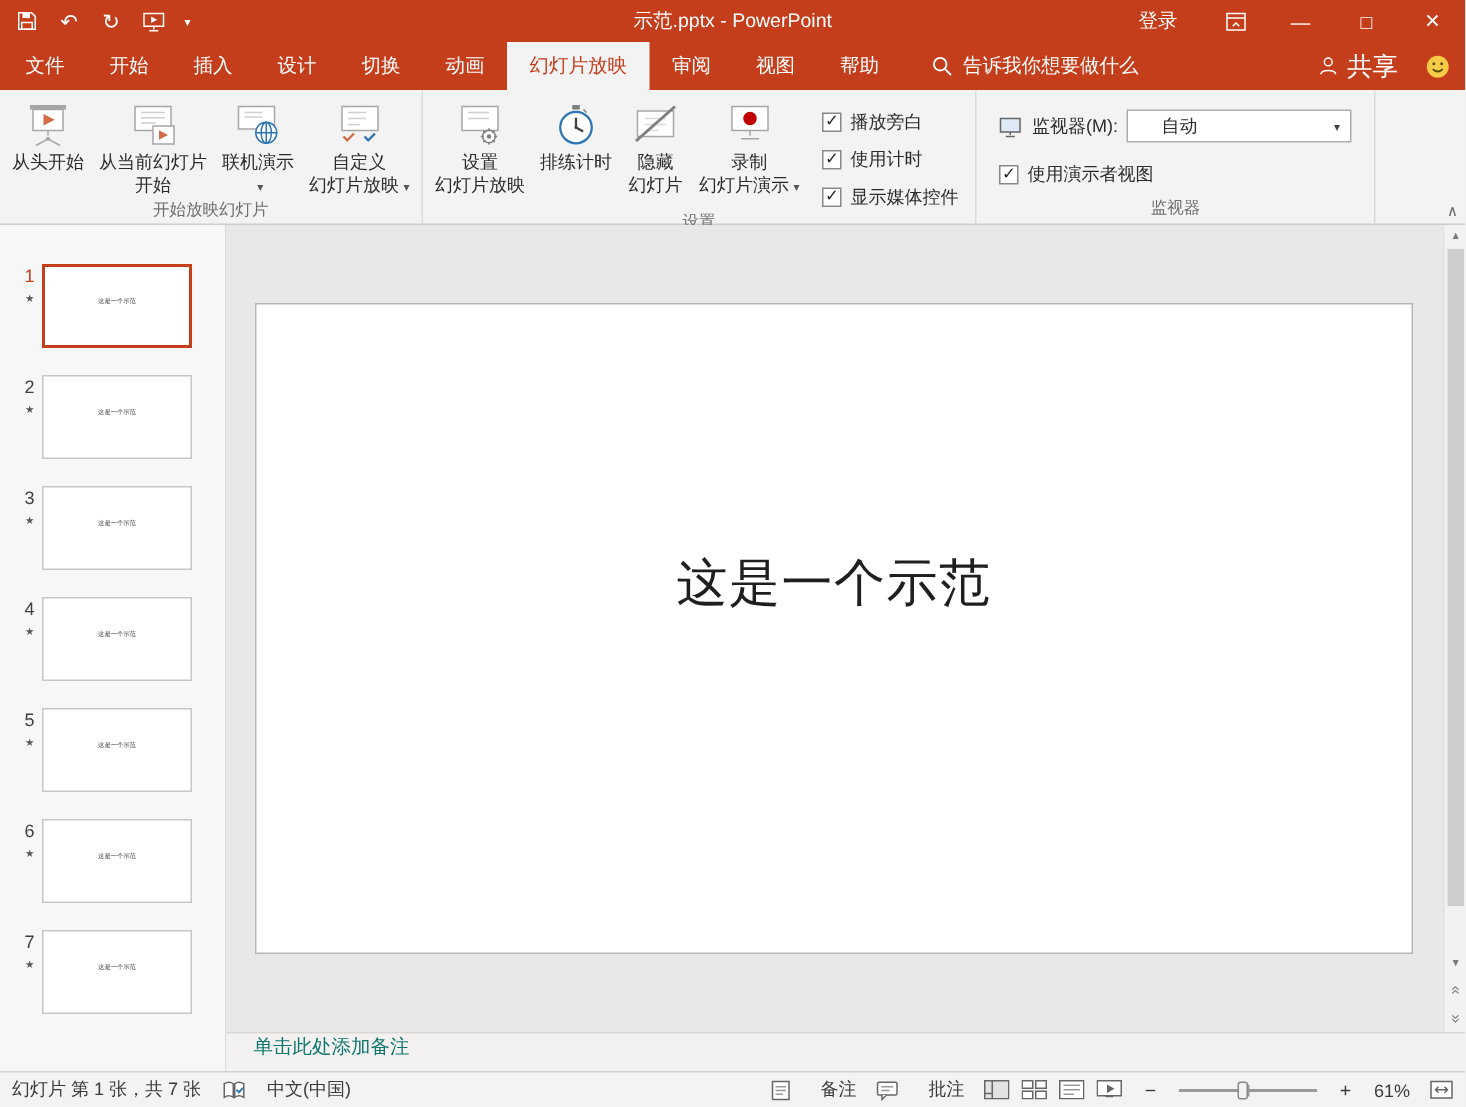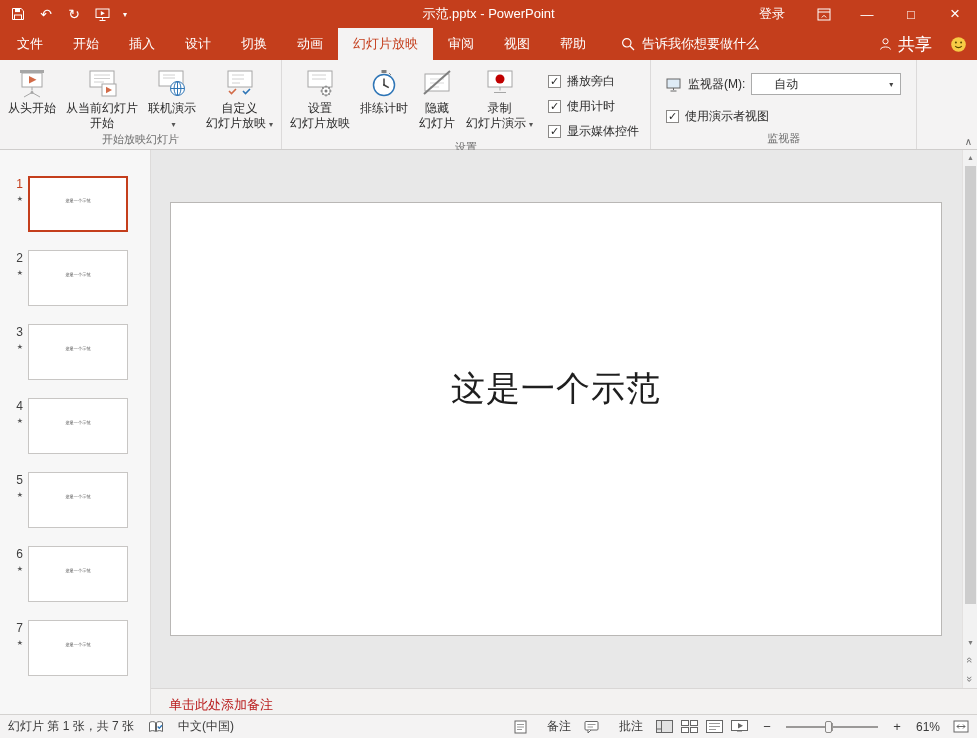--- a/index.html
+++ b/index.html
@@ -66,21 +66,21 @@
   
   .sbar { position:absolute; right:0; top:0; width:15px; height:538px; background:#F2F2F2; border-left:1px solid #E3E1E0; }
   .sb-btn { position:absolute; left:0; width:15px; display:flex; align-items:center; justify-content:center; color:#7B7B7B; background:#F2F2F2; }
   .sb-up { top:0; height:15px; font-size:7px; }
   .sb-thumb { position:absolute; left:2px; width:11px; top:16px; height:438px; background:#CDCDCD; }
   .sb-down { bottom:38px; height:15px; font-size:7px; }
   .sb-prev { bottom:19px; height:18px; font-size:11px; }
   .sb-next { bottom:0; height:18px; font-size:11px; }
   .rot90 { display:inline-block; transform:rotate(90deg); }
 
-  .notesbar { position:absolute; left:151px; right:0; top:538px; height:26px; background:#F3F2F1; border-top:1px solid #D9D7D6; display:flex; align-items:flex-end; padding-left:18px; color:#b91c1c; font-size:13px; }
+  .notesbar { position:absolute; left:151px; right:0; top:538px; height:26px; background:#F3F2F1; border-top:1px solid #D9D7D6; display:flex; align-items:flex-start; padding-left:18px; color:#0f766e; font-size:13px; }
 
   
   .status { position:absolute; left:0; right:0; bottom:0; height:24px; background:#F4F3F3; border-top:1px solid #D4D2D0; display:flex; align-items:center; font-size:12px; color:#3B3B3B; padding:0 8px;margin-top:12px; }
   .st-left { display:flex; align-items:center; gap:14px; }
   .st-right { margin-left:auto; display:flex; align-items:center; gap:13px; }
   .st-item { display:flex; align-items:center; gap:20px; white-space:nowrap; }
   .viewbtns { display:flex; align-items:center; gap:8px; }
   .zs { position:relative; width:92px; height:14px; }
   .zs-track { position:absolute; top:6px; left:0; right:0; height:2px; background:#9B9998; }
   .zs-center { position:absolute; top:3px; left:50%; width:1px; height:8px; background:#9B9998; }

